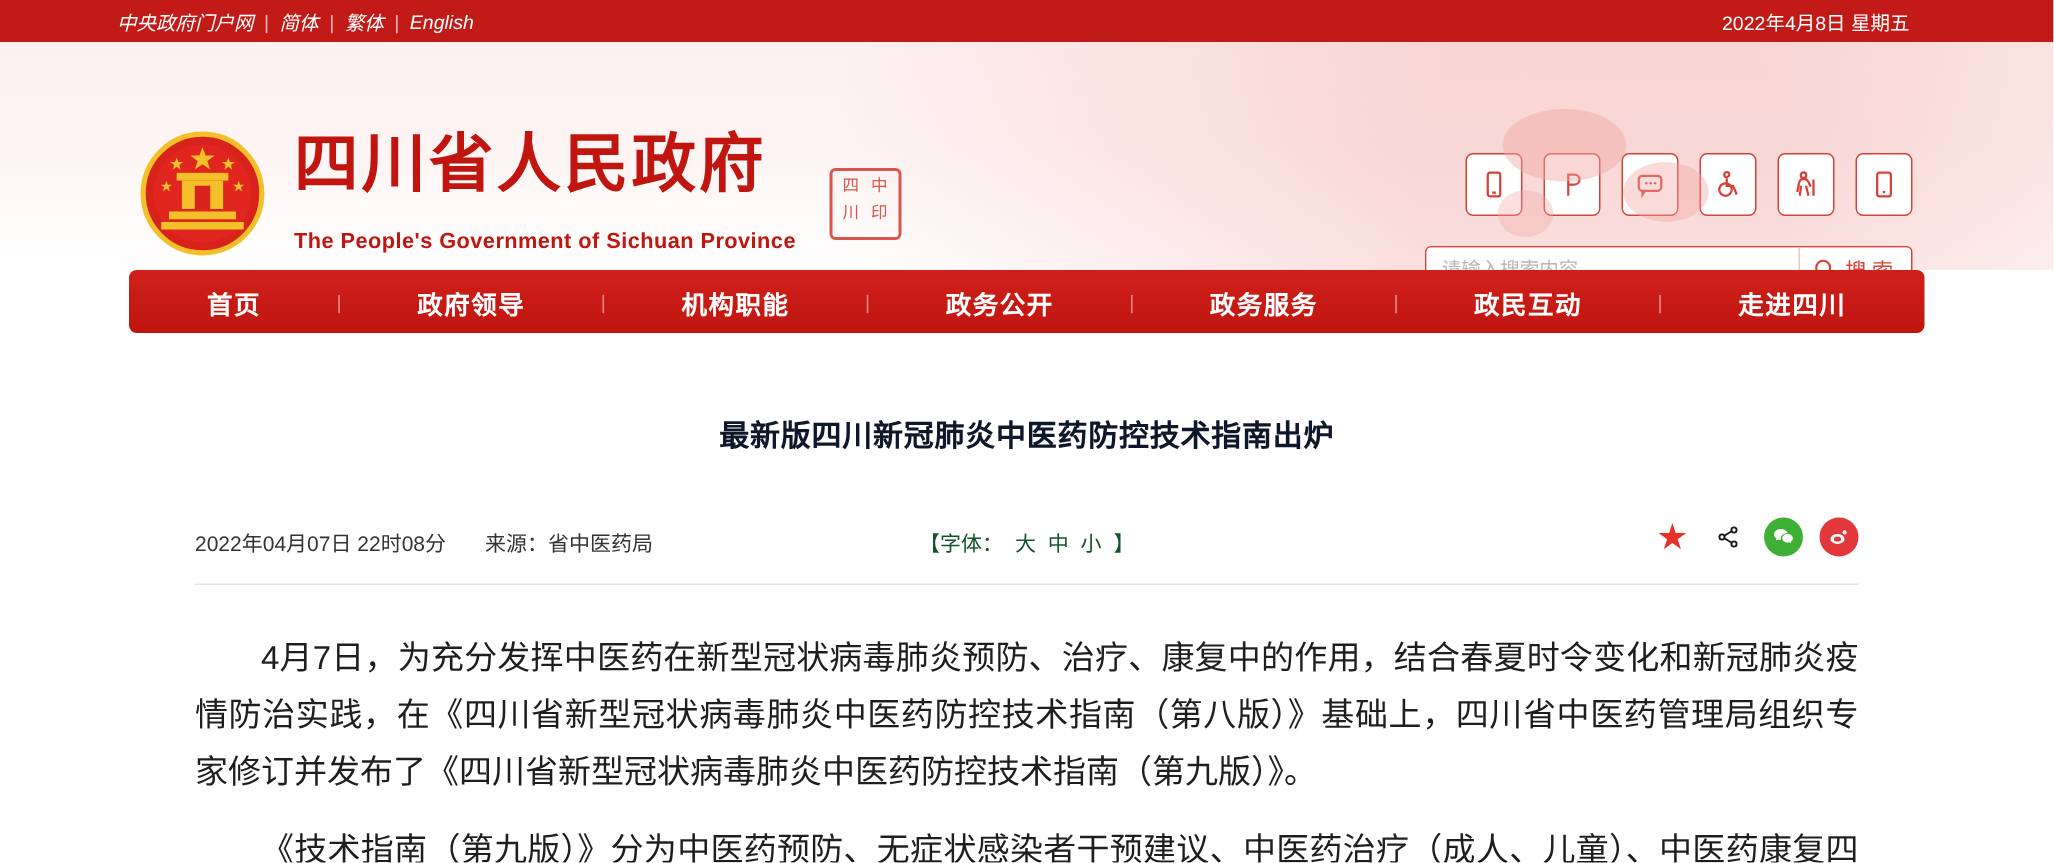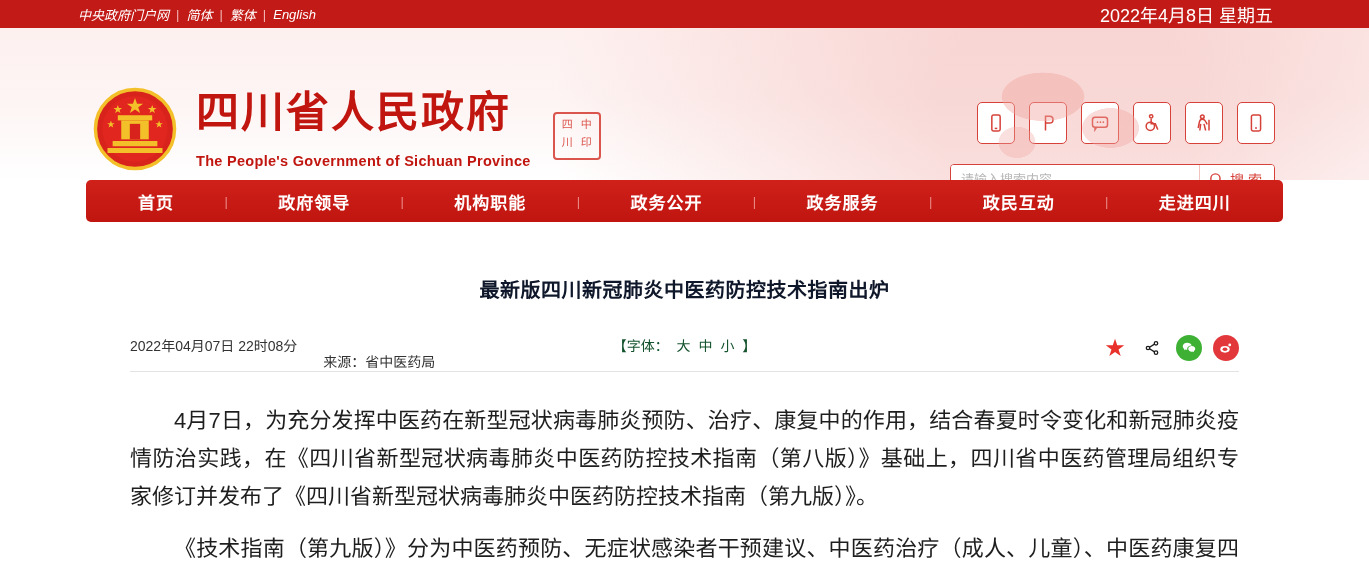--- a/index.html
+++ b/index.html
@@ -18,21 +18,21 @@
     color: #ffffff;
     display: flex;
     align-items: center;
     justify-content: space-between;
     padding: 0 96px 0 78px;
     font-size: 13px;
   }
   .topbar-left { display: flex; align-items: center; gap: 0; white-space: nowrap; }
   .topbar-left .tl-item { color: #fff; text-decoration: none; font-style: italic; }
   .topbar-left .sep { margin: 0 7px; color: #f0b6b4; }
-  .topbar-right { font-size: 18px; color: #ffffff; white-space: nowrap; }
+  .topbar-right { font-size: 13px; color: #ffffff; white-space: nowrap; }
 
   
   .header {
     position: relative;
     height: 152px;
     background:
       radial-gradient(circle at 78% 58%, rgba(236,150,145,.30) 0 12%, rgba(255,255,255,0) 48%),
       linear-gradient(180deg,#fdf1f0 0%, #fdf4f3 45%, #ffffff 100%);
     overflow: hidden;
   }
@@ -47,21 +47,21 @@
     pointer-events:none;
   }
   .brand {
     position: absolute;
     left: 92px; top: 58px;
     display: flex; align-items: flex-start; gap: 18px;
   }
   .emblem { width: 86px; height: 86px; position: relative; }
   .brand-text { padding-top: 4px; }
   .brand-cn {
-    font-family: Liberation Serif, serif;
+    font-family: Liberation Mono, monospace;
     font-size: 43px;
     font-weight: 700;
     color: #c0160f;
     letter-spacing: 2px;
     line-height: 1.05;
   }
   .brand-en {
     margin-top: 18px;
     font-size: 14.5px;
     color: #c0160f;
@@ -156,24 +156,25 @@
   .art-title {
     text-align: center;
     font-size: 20px;
     font-weight: 700;
     color: #0f172a;
     margin-top: 52px;
     letter-spacing: .5px;
   }
   .art-meta {
     margin-top: 32px;
-    display: flex; align-items: flex-start;
+    display: flex; align-items: flex-end;
     font-size: 14px;
     color: #333;
     position: relative;
+    padding-bottom: 18px;
     border-bottom: 1px solid #e3e3e3;
   }
   .meta-date { margin-right: 26px; }
   .meta-source { color: #333; margin-top: 16px; }
   .meta-font {
     position: absolute;
     left: 50%; transform: translateX(-50%);
     font-size: 14px; color: #14532d;
     white-space: nowrap;
   }

